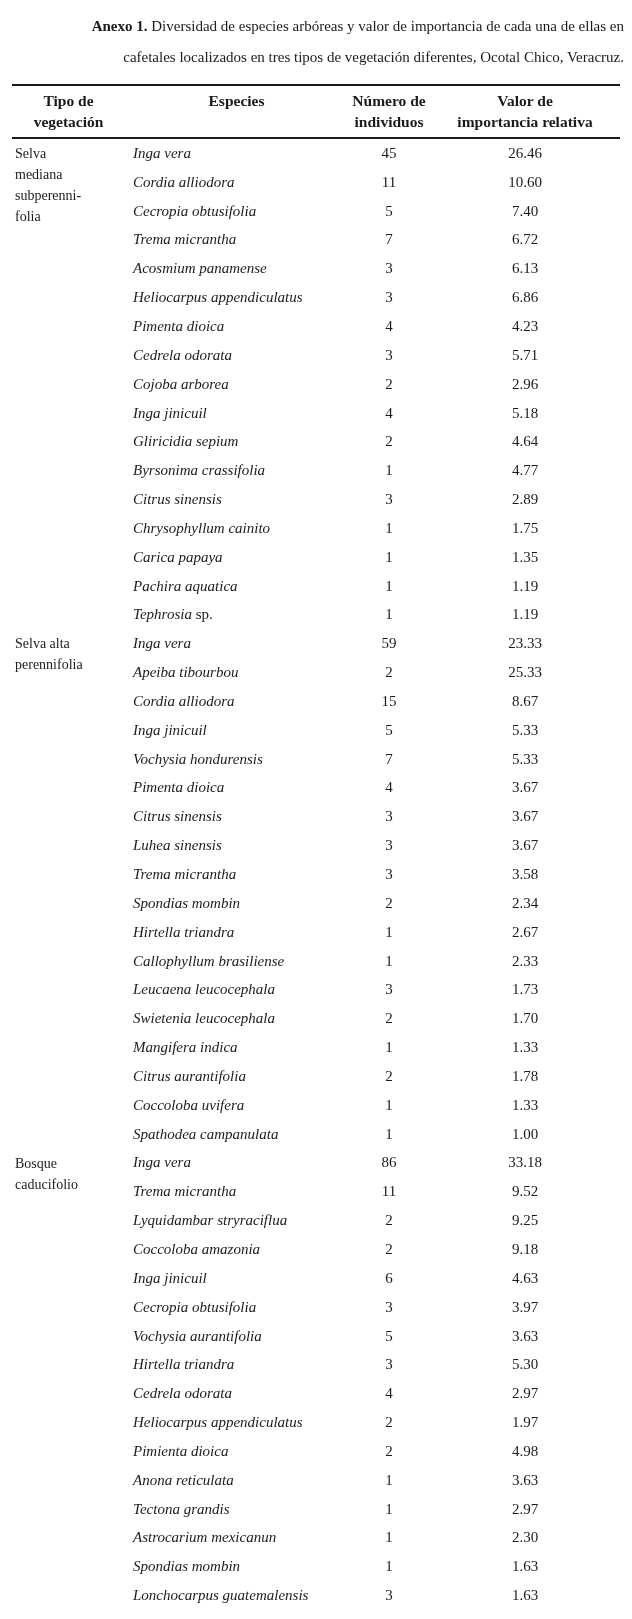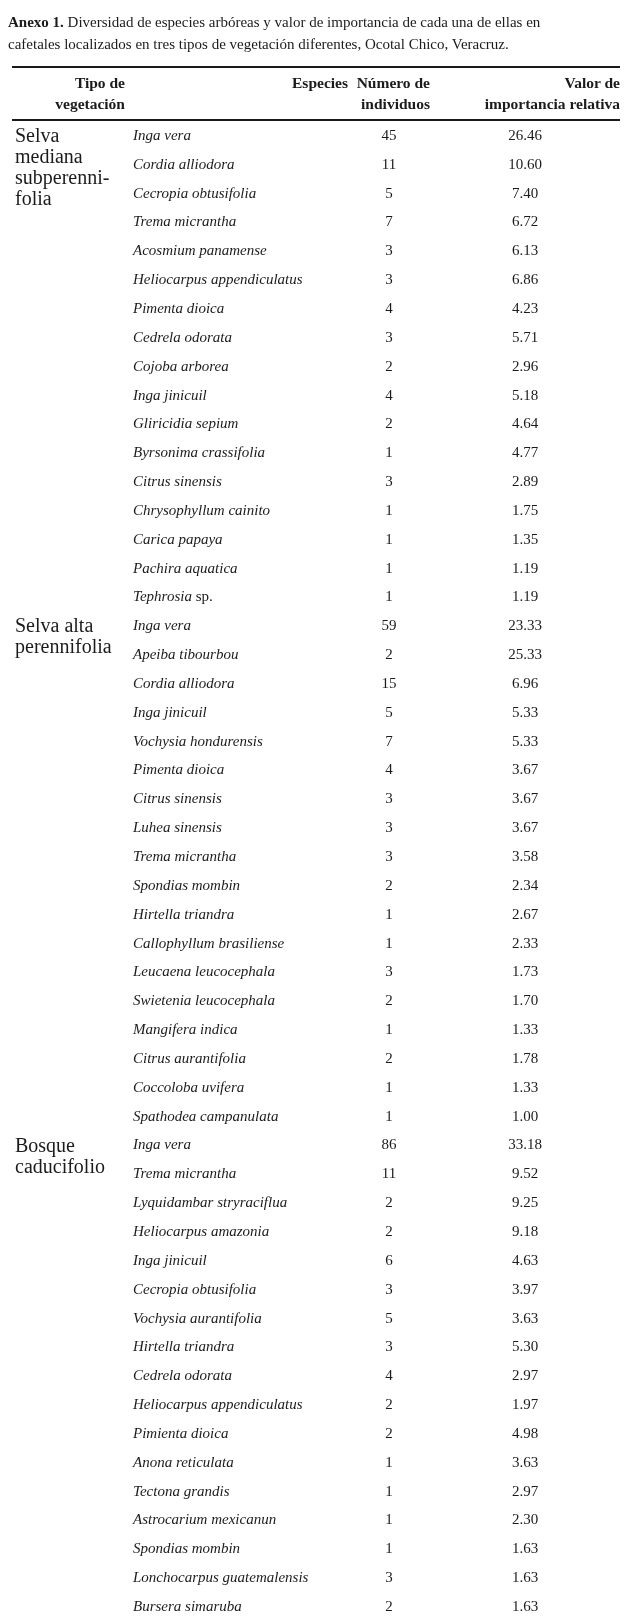--- a/index.html
+++ b/index.html
@@ -7,60 +7,60 @@
     width: 632px;
     height: 1619px;
     background: #ffffff;
     color: #1b1b1b;
     font-family: "Liberation Serif", serif;
     overflow: hidden;
     box-sizing: border-box;
   }
   .caption {
     margin: 11px 8px 0 8px;
-    text-align: left;
+    text-align: right;
     font-size: 15px;
-    line-height: 22px;
+    line-height: 31px;
     white-space: pre-line;
   }
   .caption b { font-weight: bold; }
   table.species-table {
     border-collapse: collapse;
     table-layout: fixed;
     width: 608px;
     margin: 11px 12px 0 12px;
   }
   col.c-veg { width: 113px; }
   col.c-sp  { width: 223px; }
   col.c-num { width: 82px; }
   col.c-imp { width: 190px; }
   thead th {
     border-top: 2px solid #1a1a1a;
     border-bottom: 2px solid #1a1a1a;
     font-size: 15.5px;
     font-weight: bold;
-    text-align: right;
+    text-align: center;
     vertical-align: top;
     white-space: pre-line;
     line-height: 21px;
     padding: 4px 0 5px 0;
   }
   tbody td {
     height: 28.85px;
     padding: 0;
     font-size: 15px;
     vertical-align: middle;
   }
   td.veg {
     vertical-align: top;
     white-space: pre-line;
     line-height: 21px;
     padding-top: 4px;
     padding-left: 3px;
-    font-size: 20px;
+    font-size: 14px;
   }
   td.sp { padding-left: 8px; font-family: Liberation Serif, serif; }
   td.sp i { font-style: italic; }
   td.num { text-align: center; }
 </style>
 </head>
 <body>
 
 <div class="page">
 
@@ -201,21 +201,21 @@
         <tr>
 
       <td class="sp"><i>Apeiba tibourbou</i><span></span></td>
       <td class="num">2</td>
       <td class="num">25.33</td>
     </tr>
         <tr>
 
       <td class="sp"><i>Cordia alliodora</i><span></span></td>
       <td class="num">15</td>
-      <td class="num">6.96</td>
+      <td class="num">8.67</td>
     </tr>
         <tr>
 
       <td class="sp"><i>Inga jinicuil</i><span></span></td>
       <td class="num">5</td>
       <td class="num">5.33</td>
     </tr>
         <tr>
 
       <td class="sp"><i>Vochysia hondurensis</i><span></span></td>
@@ -314,21 +314,21 @@
       <td class="num">9.52</td>
     </tr>
         <tr>
 
       <td class="sp"><i>Lyquidambar stryraciflua</i><span></span></td>
       <td class="num">2</td>
       <td class="num">9.25</td>
     </tr>
         <tr>
 
-      <td class="sp"><i>Heliocarpus amazonia</i><span></span></td>
+      <td class="sp"><i>Coccoloba amazonia</i><span></span></td>
       <td class="num">2</td>
       <td class="num">9.18</td>
     </tr>
         <tr>
 
       <td class="sp"><i>Inga jinicuil</i><span></span></td>
       <td class="num">6</td>
       <td class="num">4.63</td>
     </tr>
         <tr>

